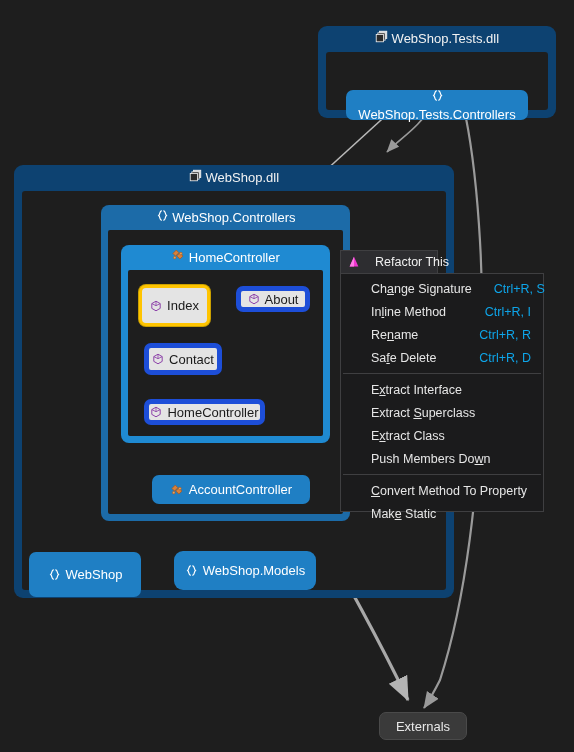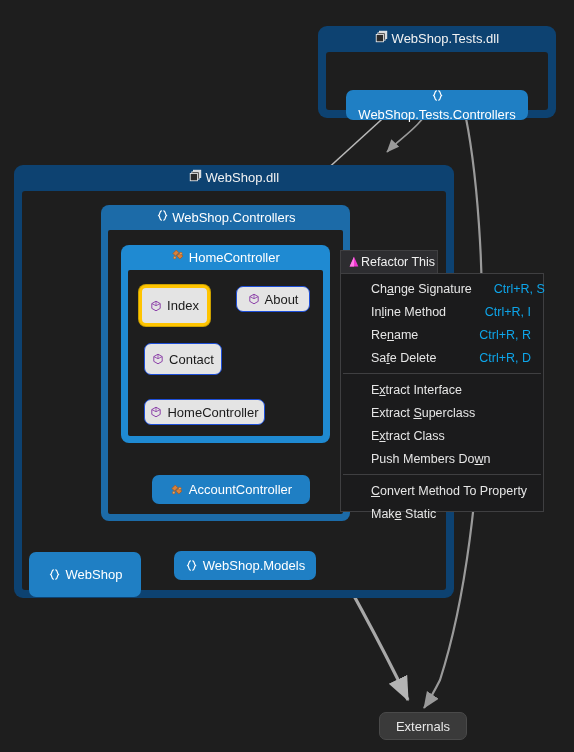--- a/index.html
+++ b/index.html
@@ -105,21 +105,21 @@
     box-sizing: border-box;
     z-index: 16;
   }
   .node.blue {
     background: #1f7fc4;
     color: #ffffff;
   }
   .node.light {
     background: #e4e4e4;
     color: #1a1a1a;
-    border: 1px solid #1d4ed8;
+    border: 5px solid #1d4ed8;
   }
   .node.light.sel {
     border: 3px solid #ffc400;
     box-shadow: 0 0 0 1px #caa000;
   }
   .node.gray {
     background: #3a3a3a;
     color: #e8e8e8;
     border: 1px solid #4a4a4a;
   }
@@ -130,21 +130,21 @@
   #ctxmenu {
     position: absolute;
     z-index: 40;
     background: #1b1b1c;
     border: 1px solid #3f3f41;
     box-sizing: border-box;
   }
   #ctx-title {
     display: flex;
     align-items: center;
-    gap: 0;
+    gap: 14px;
     height: 23px;
     padding: 0 10px 0 6px;
     background: #2d2d30;
     color: #f0f0f0;
     font-size: 12.5px;
     position: absolute;
     top: -24px;
     left: -1px;
     border: 1px solid #3f3f41;
     border-bottom: none;
@@ -319,21 +319,21 @@
   <div class="node blue" style="left:29px; top:552px; width:112px; height:45px;">
     <span class="ico">
       <svg width="13" height="13" viewBox="0 0 16 16">
         <path d="M6.6,2.2 C4.4,2.6 5.3,6.4 3.3,8 C5.3,9.6 4.4,13.4 6.6,13.8" fill="none" stroke="#ffffff" stroke-width="1.5" stroke-linecap="round"></path>
         <path d="M9.6,2.2 C11.8,2.6 10.9,6.4 12.9,8 C10.9,9.6 11.8,13.4 9.6,13.8" fill="none" stroke="#ffffff" stroke-width="1.5" stroke-linecap="round"></path>
       </svg>
     </span>
     <span>WebShop</span>
   </div>
 
-  <div class="node blue" style="left:174px; top:551px; width:142px; height:29px;">
+  <div class="node blue" style="left:174px; top:551px; width:142px; height:39px;border-radius:9px;">
     <span class="ico">
       <svg width="13" height="13" viewBox="0 0 16 16">
         <path d="M6.6,2.2 C4.4,2.6 5.3,6.4 3.3,8 C5.3,9.6 4.4,13.4 6.6,13.8" fill="none" stroke="#ffffff" stroke-width="1.5" stroke-linecap="round"></path>
         <path d="M9.6,2.2 C11.8,2.6 10.9,6.4 12.9,8 C10.9,9.6 11.8,13.4 9.6,13.8" fill="none" stroke="#ffffff" stroke-width="1.5" stroke-linecap="round"></path>
       </svg>
     </span>
     <span>WebShop.Models</span>
   </div>
 
   <div class="node gray" style="left:379px; top:712px; width:88px; height:28px;">

